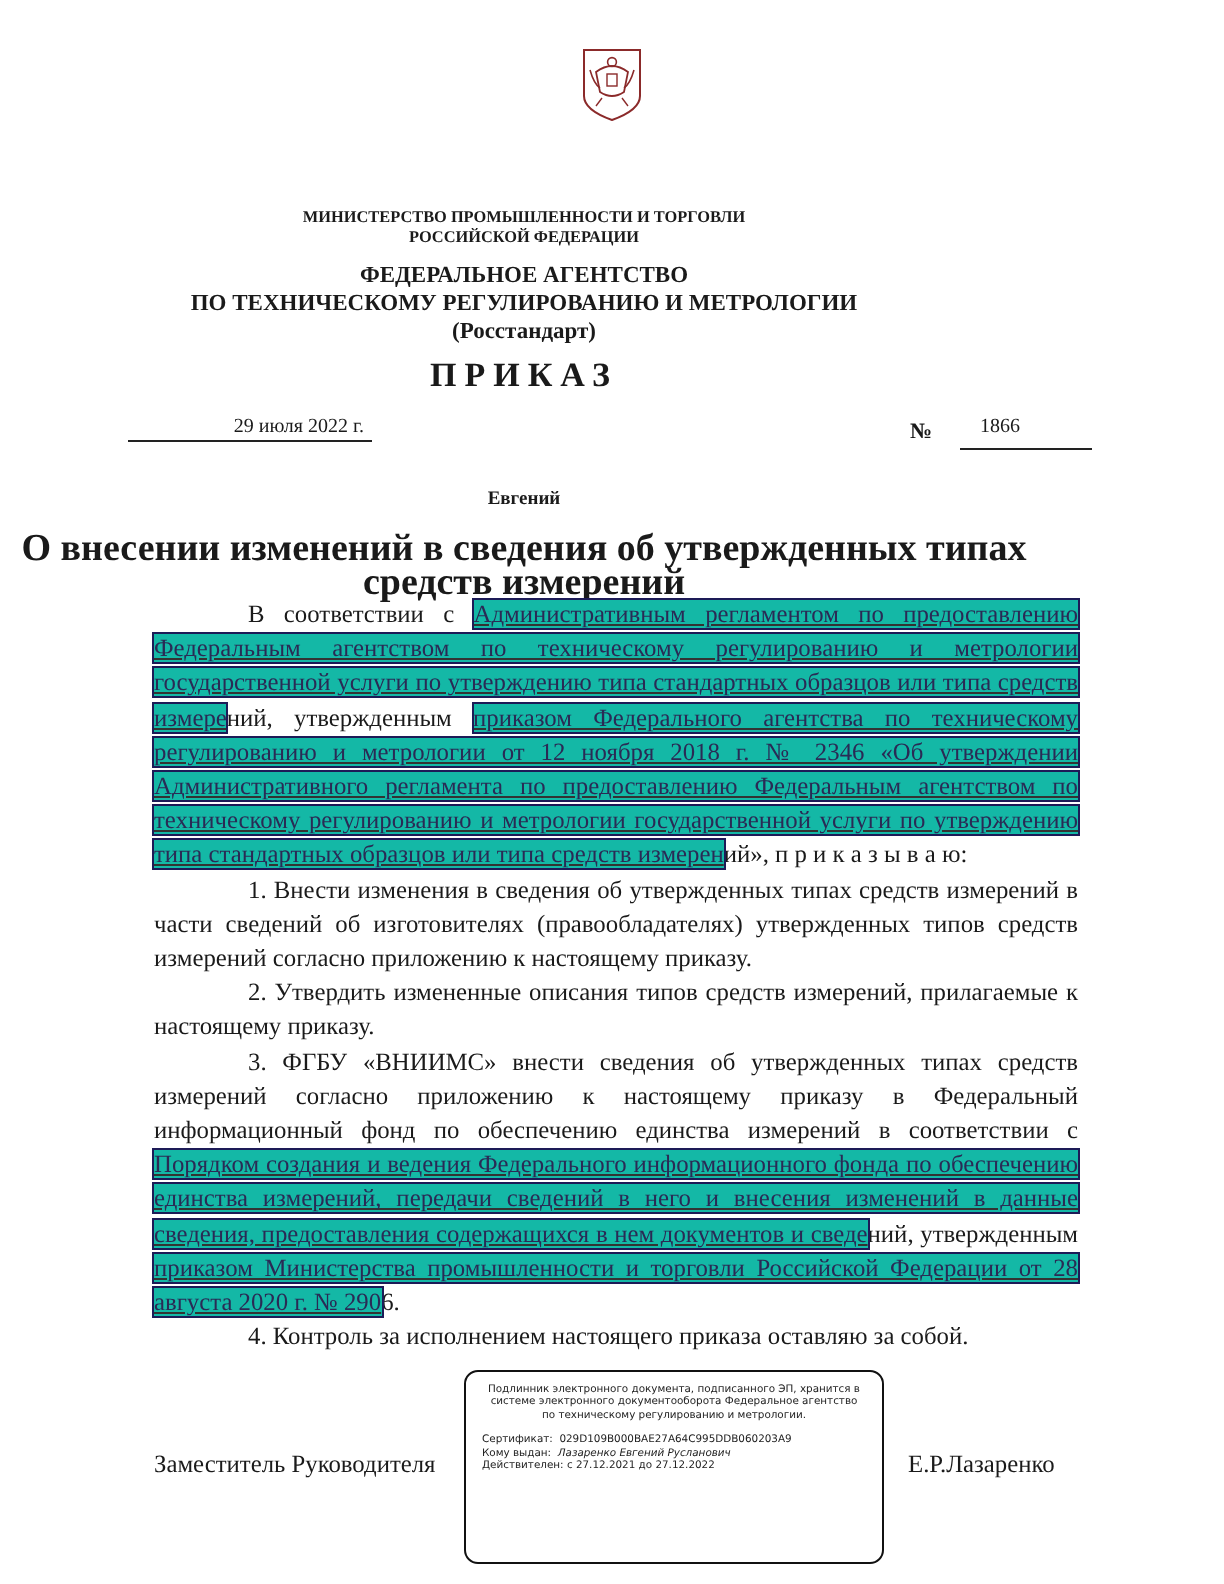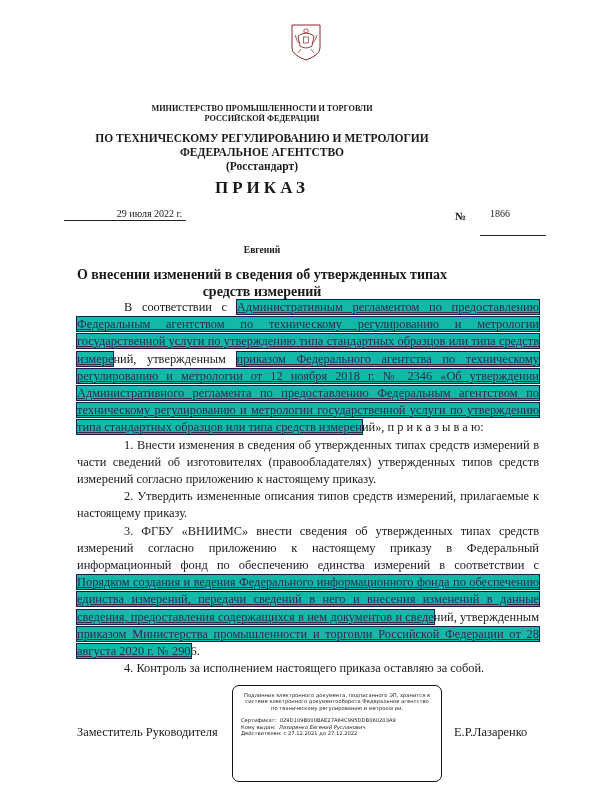--- a/index.html
+++ b/index.html
@@ -6,23 +6,23 @@
   body { width:612px; height:792px; position:relative; overflow:hidden;
          font-family:"Liberation Serif", "DejaVu Serif", serif; color:#1a1a1a; }
   .abs { position:absolute; }
   .center { left:0; width:524px; text-align:center; }
   .emblem { left:286px; top:22px; width:40px; height:40px; }
   .hdr-ministry { top:104px; font-size:8.2px; font-weight:bold; line-height:10px; }
   .hdr-agency { top:131px; font-size:11.5px; font-weight:bold; line-height:14px; }
   .hdr-prikaz { top:178px; font-size:17px; font-weight:bold; letter-spacing:4px; }
   .date { left:64px; top:208px; width:118px; text-align:right; font-size:10px; border-bottom:1px solid #222; padding-right:4px; padding-bottom:1px; }
   .num-sign { left:455px; top:210px; font-size:11px; font-weight:bold; }
-  .num { left:480px; top:208px; width:66px; font-size:10px; border-bottom:1px solid #222; padding-left:10px; padding-bottom:16px; box-sizing:border-box; }
+  .num { left:480px; top:208px; width:66px; font-size:10px; border-bottom:1px solid #222; padding-left:10px; padding-bottom:5px; box-sizing:border-box; }
   .city { top:245px; font-size:9.5px; font-weight:bold; }
-  .title { top:266px; font-size:14px; font-weight:bold; line-height:17px; }
+  .title { top:266px; font-size:19px; font-weight:bold; line-height:17px; }
   .body { left:77px; width:462px; top:299px; font-size:12.4px; line-height:17.2px; text-align:justify; }
   .body p { margin:0; text-indent:47px; }
   .hl { background:#14b8a6; outline:1px solid #1d1b57; color:#2a2a55; text-decoration:underline; text-decoration-color:#333; }
   .stamp { left:232px; top:685px; width:208px; height:95px; border:1.5px solid #111; border-radius:7px; background:#fff;
            font-family:"DejaVu Sans", "Liberation Sans", sans-serif; }
   .stamp-top { font-size:5.2px; line-height:6.4px; text-align:center; padding:6px 10px 0 10px; color:#222; }
   .stamp-band { margin:4px 0 0 0; background:#111; color:#fff; font-size:7.2px; text-align:center; padding:2px 0; letter-spacing:0.2px; }
   .stamp-rows { font-size:5.2px; line-height:6.6px; padding:6px 0 0 8px; color:#222; }
   .stamp-rows i { font-style:italic; }
   .sig-role { left:77px; top:725px; font-size:12.4px; }
@@ -40,22 +40,22 @@
     <rect x="17.5" y="15" width="5" height="6" fill="none" stroke="#8b2a2a" stroke-width="0.7"></rect>
     <path d="M15 27 L12 31 M25 27 L28 31" stroke="#8b2a2a" stroke-width="0.7"></path>
   </svg>
 </div>
 
 <div class="abs center hdr-ministry">
   <div>МИНИСТЕРСТВО ПРОМЫШЛЕННОСТИ И ТОРГОВЛИ</div>
   <div>РОССИЙСКОЙ ФЕДЕРАЦИИ</div>
 </div>
 <div class="abs center hdr-agency">
+  <div>ФЕДЕРАЛЬНОЕ АГЕНТСТВО</div>
   <div>ПО ТЕХНИЧЕСКОМУ РЕГУЛИРОВАНИЮ И МЕТРОЛОГИИ</div>
-  <div>ФЕДЕРАЛЬНОЕ АГЕНТСТВО</div>
   <div>(Росстандарт)</div>
 </div>
 <div class="abs center hdr-prikaz">ПРИКАЗ</div>
 
 <div class="abs date">29 июля 2022 г.</div>
 <div class="abs num-sign">№</div>
 <div class="abs num">1866</div>
 <div class="abs center city">Евгений</div>
 
 <div class="abs center title">

